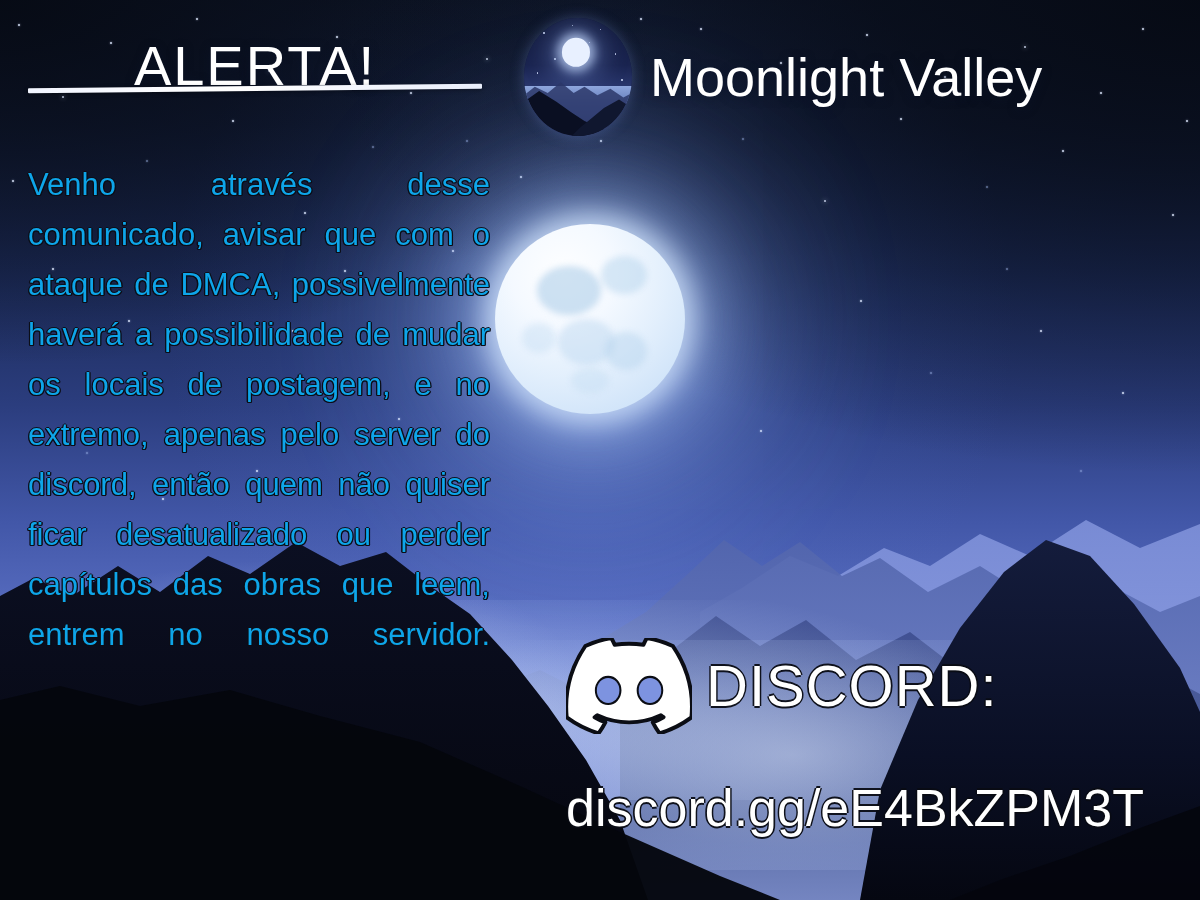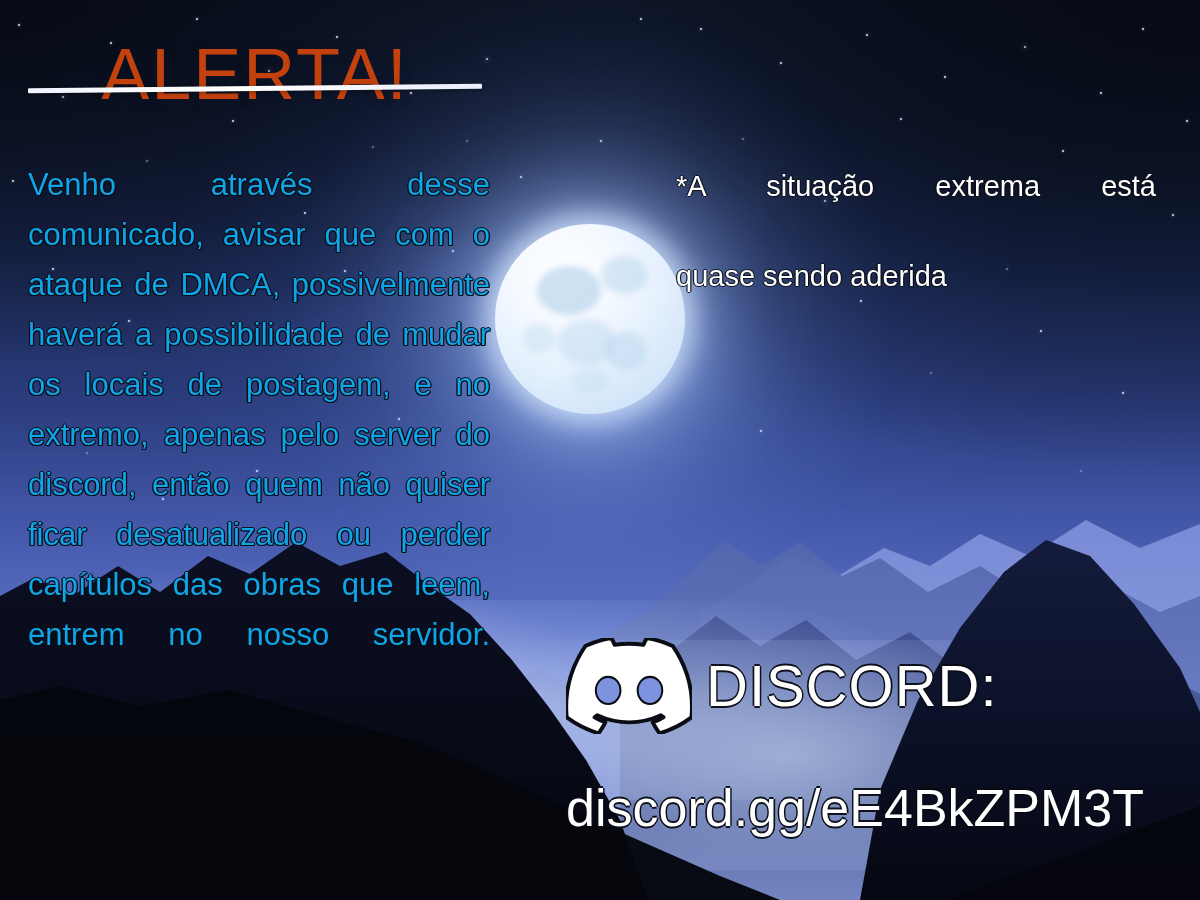--- a/index.html
+++ b/index.html
@@ -103,22 +103,22 @@
   .mist.m-a{ top:600px; height:200px;
     background:radial-gradient(60% 100% at 40% 60%, rgba(214,228,255,.55) 0%, rgba(190,208,248,.28) 38%, rgba(0,0,0,0) 72%); }
   .mist.m-b{ top:640px; height:230px;
     background:radial-gradient(46% 100% at 66% 50%, rgba(226,236,255,.45) 0%, rgba(196,212,250,.2) 40%, rgba(0,0,0,0) 74%); }
   .mist.m-c{ top:560px; height:160px;
     background:radial-gradient(34% 100% at 24% 70%, rgba(206,222,255,.40) 0%, rgba(0,0,0,0) 70%); }
 
   
   .alerta-wrap{ position:absolute; left:0; top:38px; width:510px; text-align:center; }
   .alerta{
-    font-size:72px; font-weight:400; letter-spacing:2px;
-    color:#c2410c; line-height:1;
+    font-size:56px; font-weight:400; letter-spacing:2px;
+    color:#ffffff; line-height:1;
     text-shadow:0 2px 10px rgba(10,18,40,.7);
   }
   .alerta-rule{
     position:absolute; left:28px; top:86px;
     width:454px; height:5px;
     background:linear-gradient(90deg,#f2f5ff 0%,#ffffff 45%,#e9eefb 100%);
     transform:rotate(-0.55deg);
     box-shadow:0 1px 4px rgba(0,0,0,.35);
     border-radius:1px;
   }
@@ -339,29 +339,46 @@
     <path d="M0 900 L0 700 L60 686 L140 706 L230 690 L320 716 L420 742 L520 786 L620 832 L720 876 L780 900 Z" fill="#04060d" opacity="0.96"></path>
 
     <path d="M1200 900 L1200 806 L1140 828 L1070 856 L1000 880 L950 900 Z" fill="#04060d" opacity="0.9"></path>
   </svg>
 
   <div class="alerta-wrap">
     <div class="alerta">ALERTA!</div>
   </div>
   <div class="alerta-rule"></div>
 
+  <div class="brand">
+    <div class="brand-logo">
+      <div class="lg-sky"></div>
+      <span class="lg-star" style="left:18%;top:12%"></span>
+      <span class="lg-star" style="left:70%;top:9%"></span>
+      <span class="lg-star" style="left:84%;top:30%"></span>
+      <span class="lg-star" style="left:28%;top:34%"></span>
+      <span class="lg-star" style="left:12%;top:46%"></span>
+      <span class="lg-star" style="left:60%;top:20%"></span>
+      <span class="lg-star" style="left:90%;top:52%"></span>
+      <span class="lg-star" style="left:44%;top:6%"></span>
+      <div class="lg-moon"></div>
+      <div class="lg-water"></div>
+      <svg viewBox="0 0 100 110" preserveAspectRatio="none">
+        <path d="M0 72 L10 64 L22 70 L34 60 L46 70 L56 64 L68 72 L80 66 L92 74 L100 70 L100 110 L0 110 Z" fill="#2b3768" opacity="0.85"></path>
+        <path d="M0 78 L14 68 L30 78 L44 88 L56 96 L70 102 L84 108 L100 110 L0 110 Z" fill="#0a0f22"></path>
+        <path d="M100 84 L88 76 L74 84 L62 94 L52 102 L44 110 L100 110 Z" fill="#10172f"></path>
+      </svg>
+    </div>
+    <div class="brand-title">Moonlight Valley</div>
+  </div>
 
   <div class="body-copy">
     <p>Venho através desse comunicado, avisar que com o ataque de DMCA, possivelmente haverá a possibilidade de mudar os locais de postagem, e no extremo, apenas pelo server do discord, então quem não quiser ficar desatualizado ou perder capítulos das obras que leem, entrem no nosso servidor.</p>
   </div>
 
-  <div class="note">
-    <span class="ln1">*A situação extrema está</span>
-    <span>quase sendo aderida</span>
-  </div>
 
   <div class="discord-row">
     <svg class="discord-mark" viewBox="0 0 127 97">
       <path d="M107.7 8.07A105.15 105.15 0 0 0 81.47 0a72.06 72.06 0 0 0-3.36 6.83 97.68 97.68 0 0 0-29.11 0A72.37 72.37 0 0 0 45.64 0a105.89 105.89 0 0 0-26.25 8.09C2.79 32.65-1.71 56.6.54 80.21a105.73 105.73 0 0 0 32.17 16.15 77.7 77.7 0 0 0 6.89-11.11 68.42 68.42 0 0 1-10.85-5.18c.91-.66 1.8-1.34 2.66-2a75.57 75.57 0 0 0 64.32 0c.87.71 1.76 1.39 2.66 2a68.68 68.68 0 0 1-10.87 5.19 77 77 0 0 0 6.89 11.1 105.25 105.25 0 0 0 32.19-16.14c2.64-27.38-4.51-51.11-18.9-72.15ZM42.45 65.69C36.18 65.69 31 60 31 53s5-12.74 11.43-12.74S54 46 53.89 53s-5.05 12.69-11.44 12.69Zm42.24 0C78.41 65.69 73.25 60 73.25 53s5-12.74 11.44-12.74S96.23 46 96.12 53s-5.04 12.69-11.43 12.69Z" fill="#ffffff" stroke="#0b0d14" stroke-width="4" stroke-linejoin="round"></path>
       <ellipse cx="42.4" cy="53" rx="11.4" ry="12.7" fill="#7d93e0"></ellipse>
       <ellipse cx="84.7" cy="53" rx="11.4" ry="12.7" fill="#7d93e0"></ellipse>
     </svg>
     <div class="discord-label">DISCORD:</div>
   </div>
 

